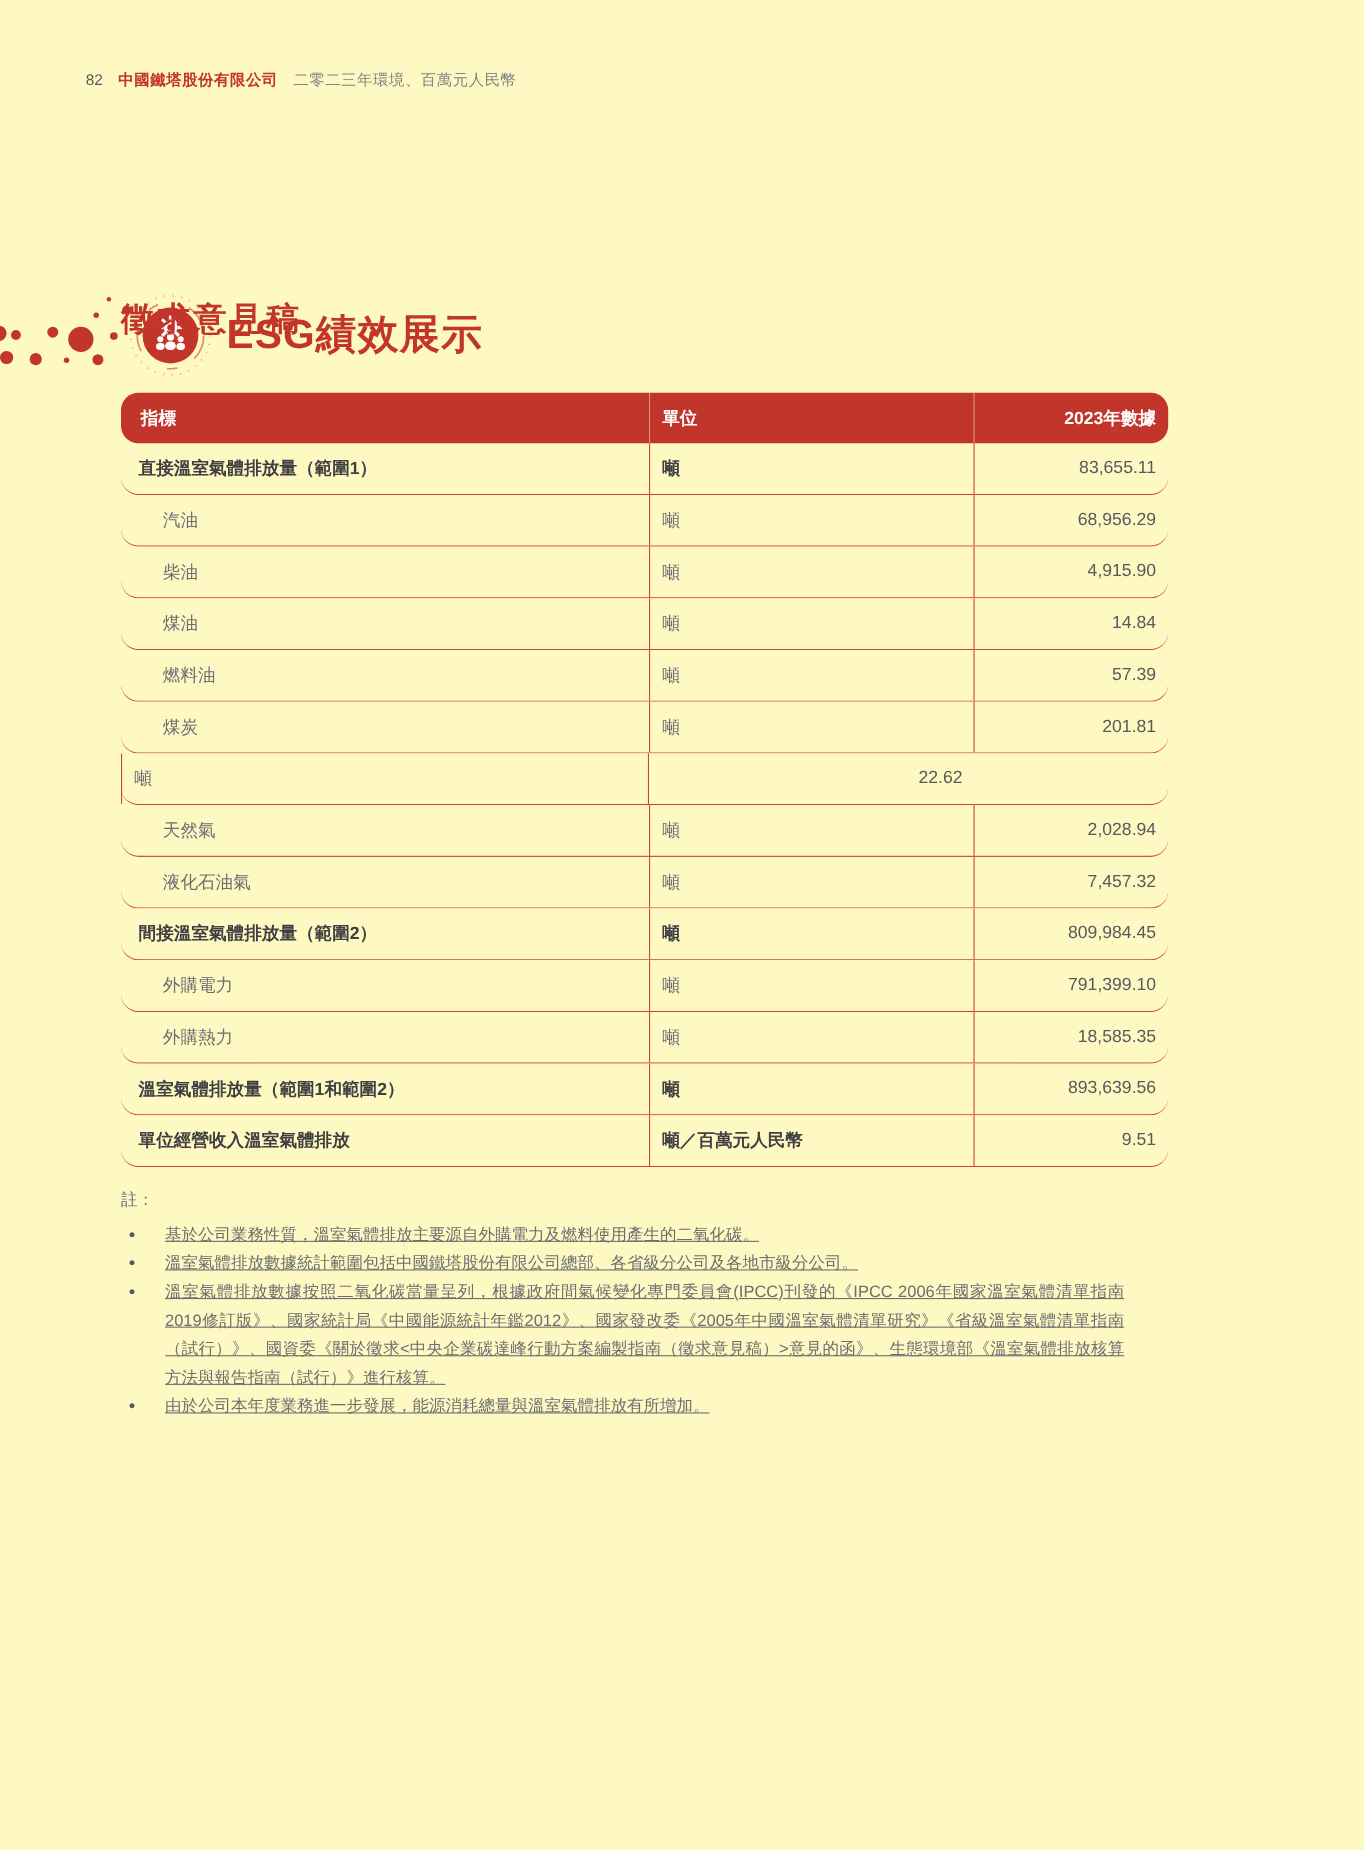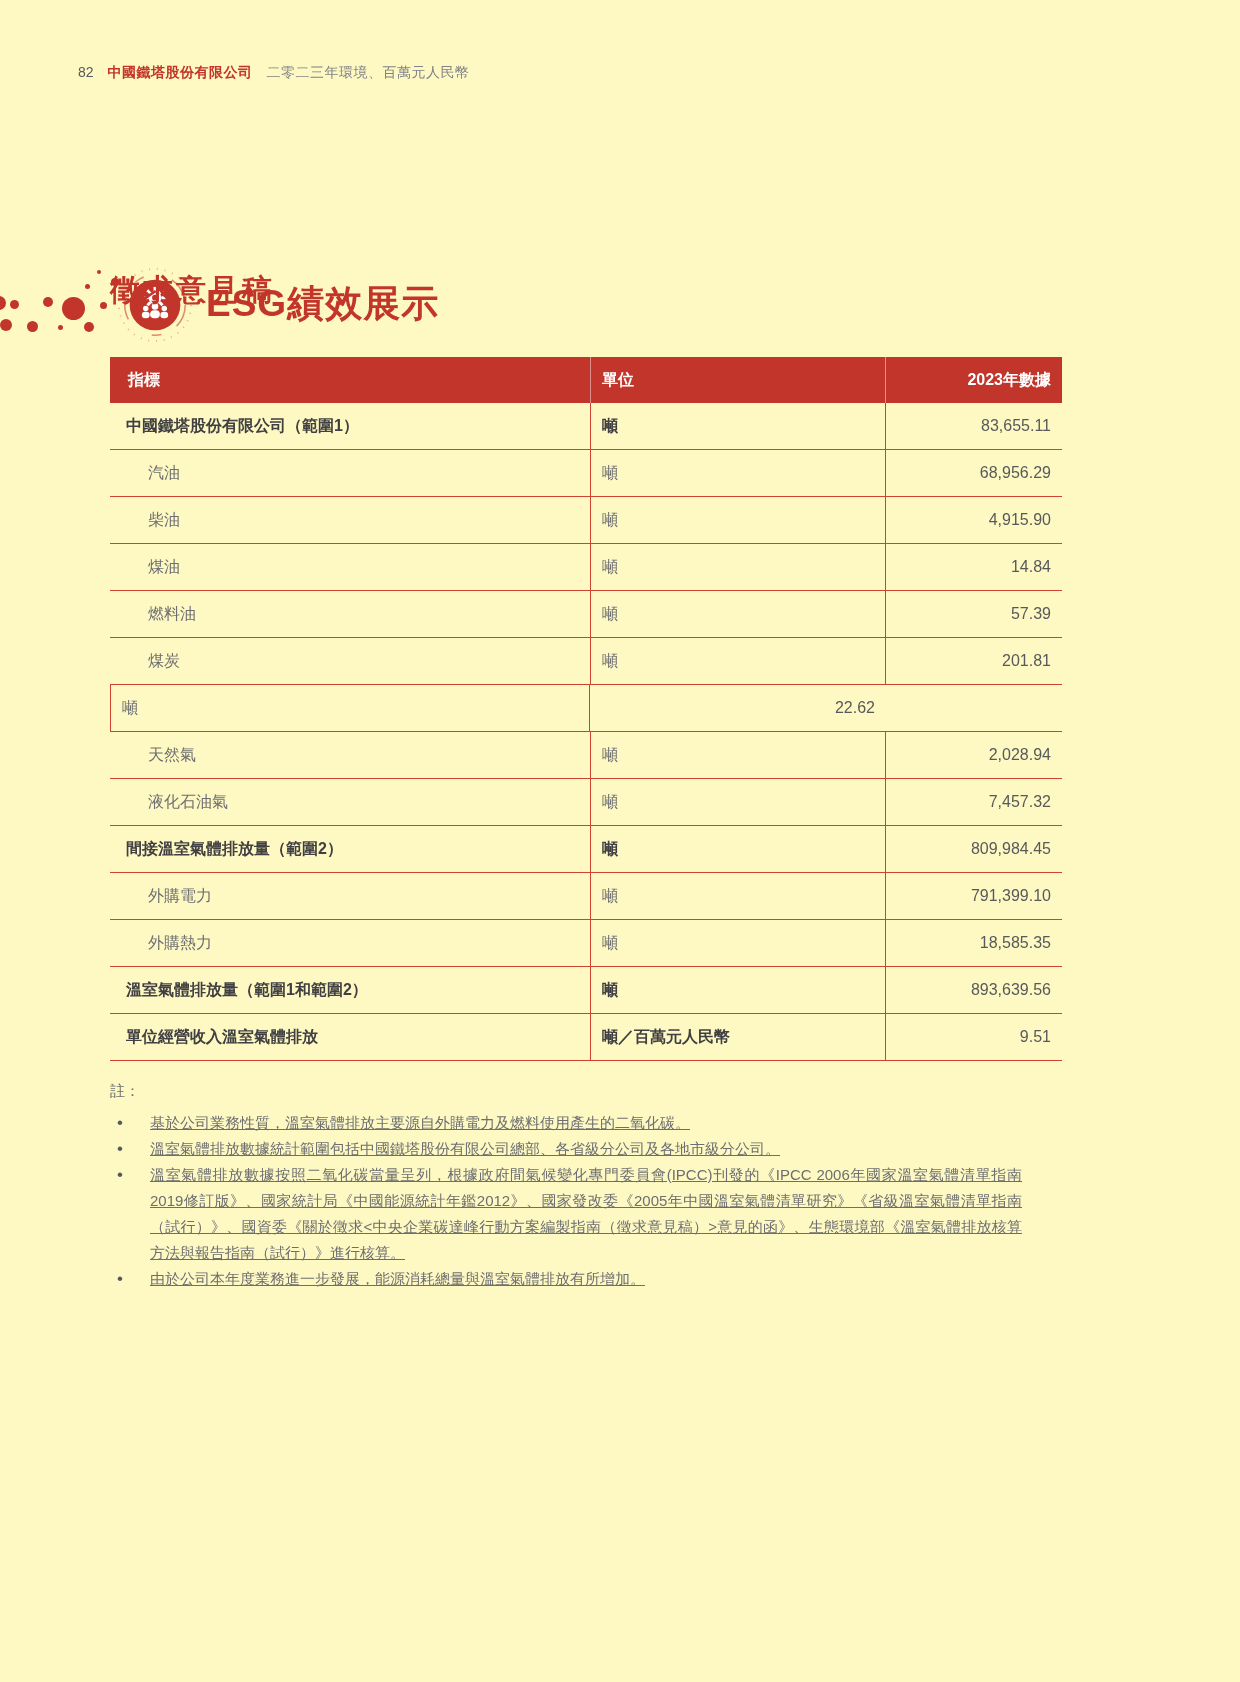--- a/index.html
+++ b/index.html
@@ -18,21 +18,21 @@
   .report-title{color:#808285;letter-spacing:.5px;}
   
   .banner{position:absolute;left:0;top:128px;width:1088px;height:104px;}
   .dot{position:absolute;border-radius:50%;background:#c2352a;}
   .icon-badge{position:absolute;left:116px;top:138px;width:78px;height:78px;}
   .section-title{position:absolute;left:206px;top:150px;margin:0;font-size:37px;line-height:52px;font-weight:600;color:#c2352a;letter-spacing:1px;}
   
   .table-title{position:absolute;left:110px;top:270px;margin:0;font-size:30px;font-weight:bold;color:#c2352a;letter-spacing:3px;}
   
   .ghg-table{position:absolute;left:110px;top:357px;width:952px;font-size:16px;}
-  .trow,.thead{display:grid;grid-template-columns:480px 296px 176px;}
+  .trow,.thead{display:grid;grid-template-columns:480px 296px 176px;border-radius:16px;}
   .thead{background:#c2352a;color:#ffffff;font-weight:bold;height:46px;}
   .thead>div{display:flex;align-items:center;}
   .thead .c1{padding-left:18px;}
   .thead .c2{padding-left:11px;border-left:1px solid rgba(255,255,255,.45);border-right:1px solid rgba(255,255,255,.45);}
   .thead .c3{justify-content:flex-end;padding-right:11px;}
   .trow{height:46px;border-bottom:1px solid #d04331;color:#6d6e71;}
   .trow>div{display:flex;align-items:center;}
   .trow .c1{padding-left:16px;}
   .trow.sub .c1{padding-left:38px;}
   .trow .c2{padding-left:11px;border-left:1px solid #d04331;border-right:1px solid #d04331;}
@@ -104,21 +104,21 @@
   <h2 class="table-title">徵求意見稿</h2>
 
   <div class="ghg-table">
     <div class="thead">
       <div class="c1">指標</div>
       <div class="c2">單位</div>
       <div class="c3">2023年數據</div>
     </div>
 
     <div class="trow cat">
-      <div class="c1">中國鐵塔股份有限公司（範圍1）</div>
+      <div class="c1">直接溫室氣體排放量（範圍1）</div>
       <div class="c2">噸</div>
       <div class="c3">83,655.11</div>
     </div>
     <div class="trow sub">
       <div class="c1">汽油</div>
       <div class="c2">噸</div>
       <div class="c3">68,956.29</div>
     </div>
     <div class="trow sub">
       <div class="c1">柴油</div>

